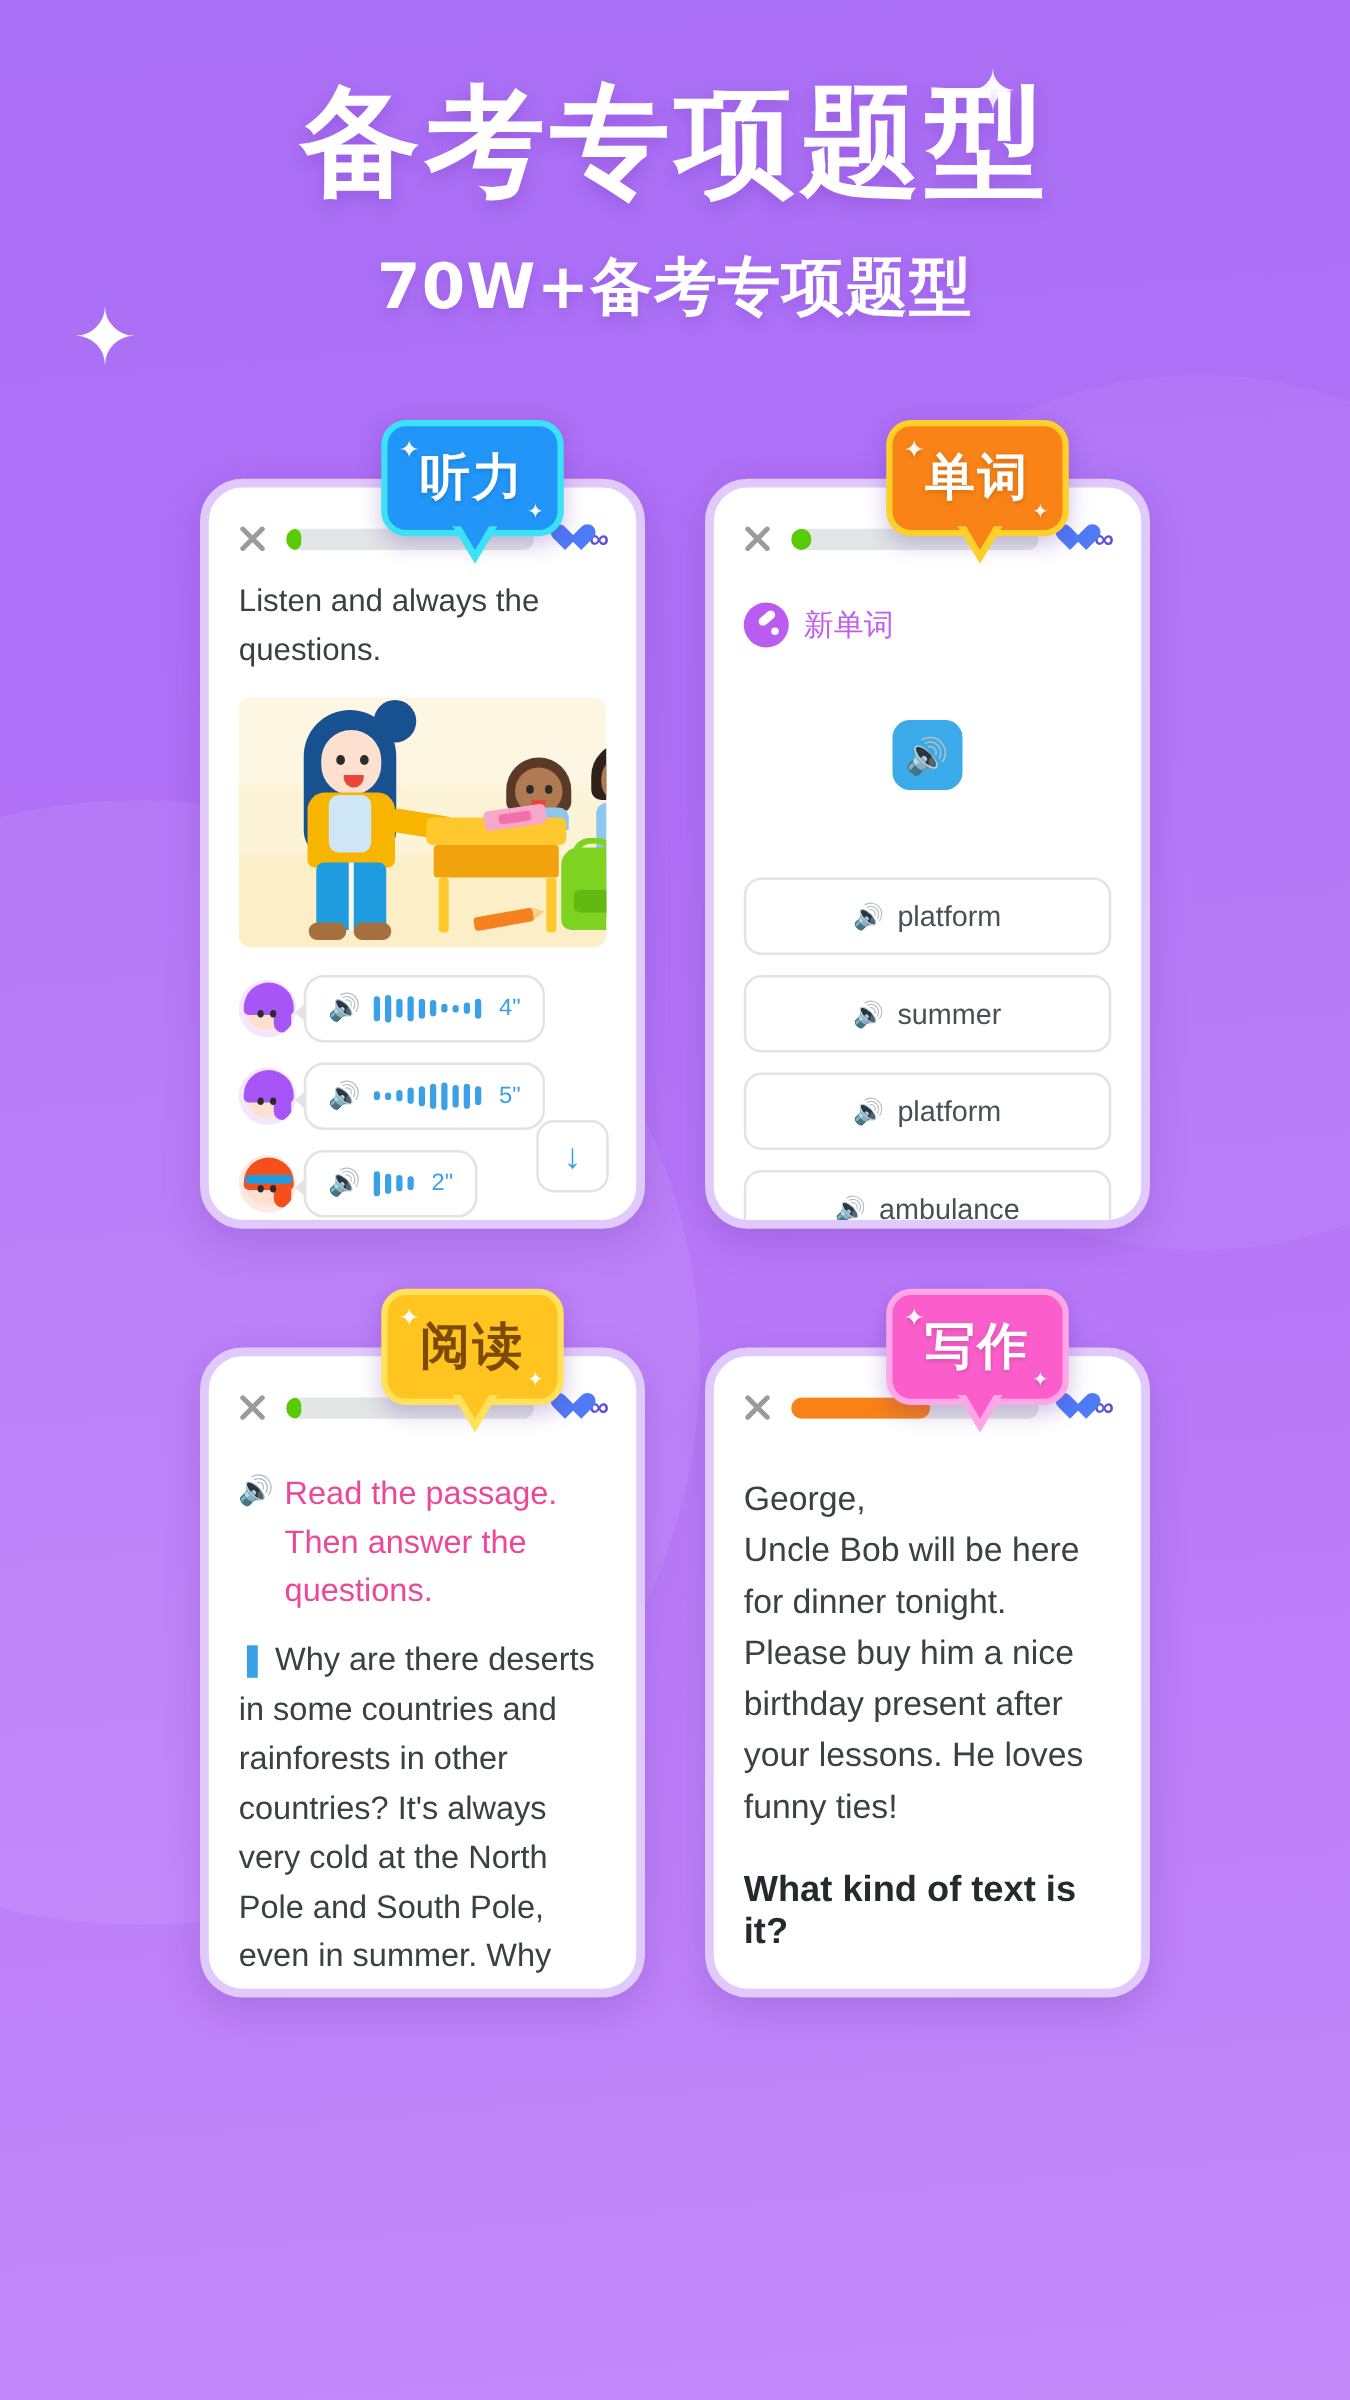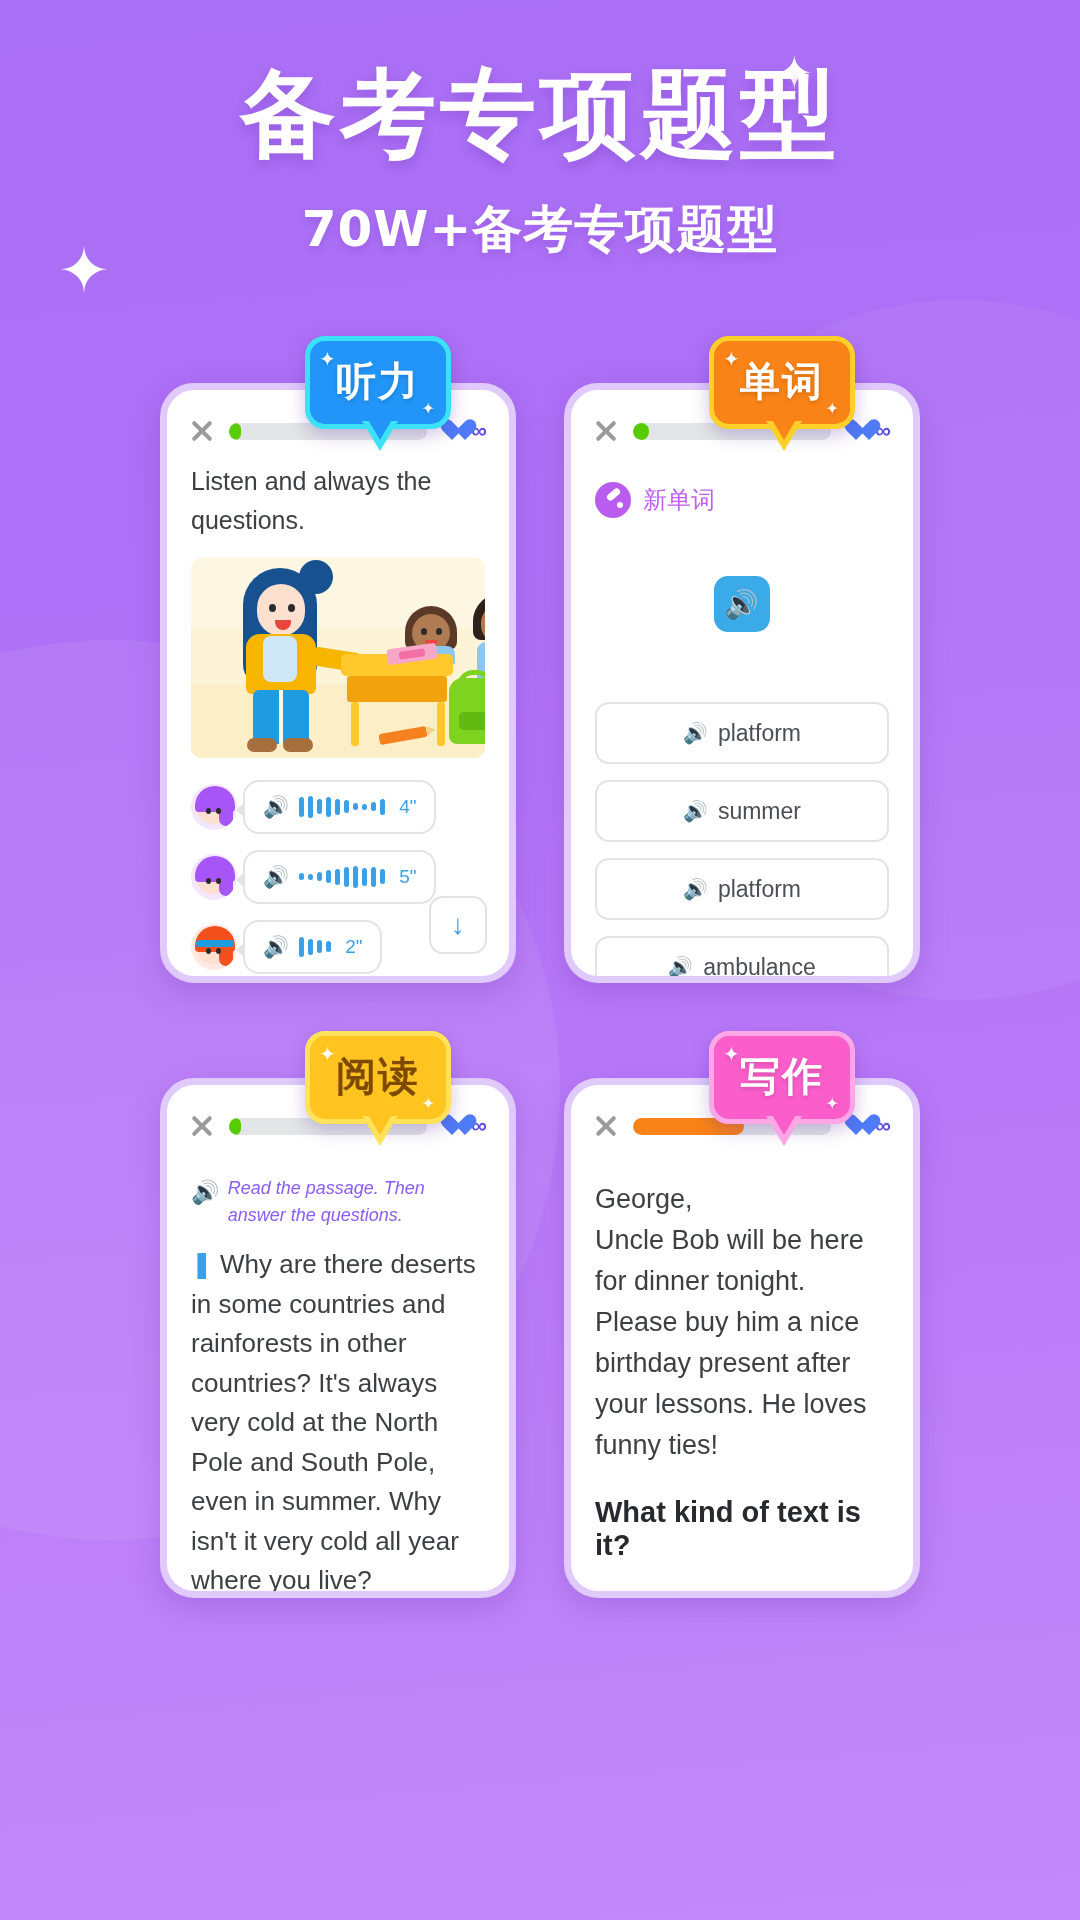--- a/index.html
+++ b/index.html
@@ -367,21 +367,21 @@
   }
   .option .ospk { color: #3aa0e8; font-size: 20px; }
   .option .olabel { font-size: 23px; color: #4a4f55; }
 
   
   .read-head {
     display: flex; align-items: flex-start; gap: 8px;
     margin-top: 18px;
   }
   .read-head .ico { color: #3aa0e8; font-size: 23px; line-height: 1.5; flex: 0 0 auto; }
-  .read-head .txt { font-size: 18px; color: #8b5cf6; line-height: 1.5; font-style: italic; }
+  .read-head .txt { font-size: 26px; color: #ec4899; line-height: 1.5; }
 
   .passage {
     margin-top: 16px;
     font-size: 26px;
     color: #3c4043;
     line-height: 1.52;
     text-indent: 0;
   }
   .passage .mark { color: #3aa0e8; }
 

